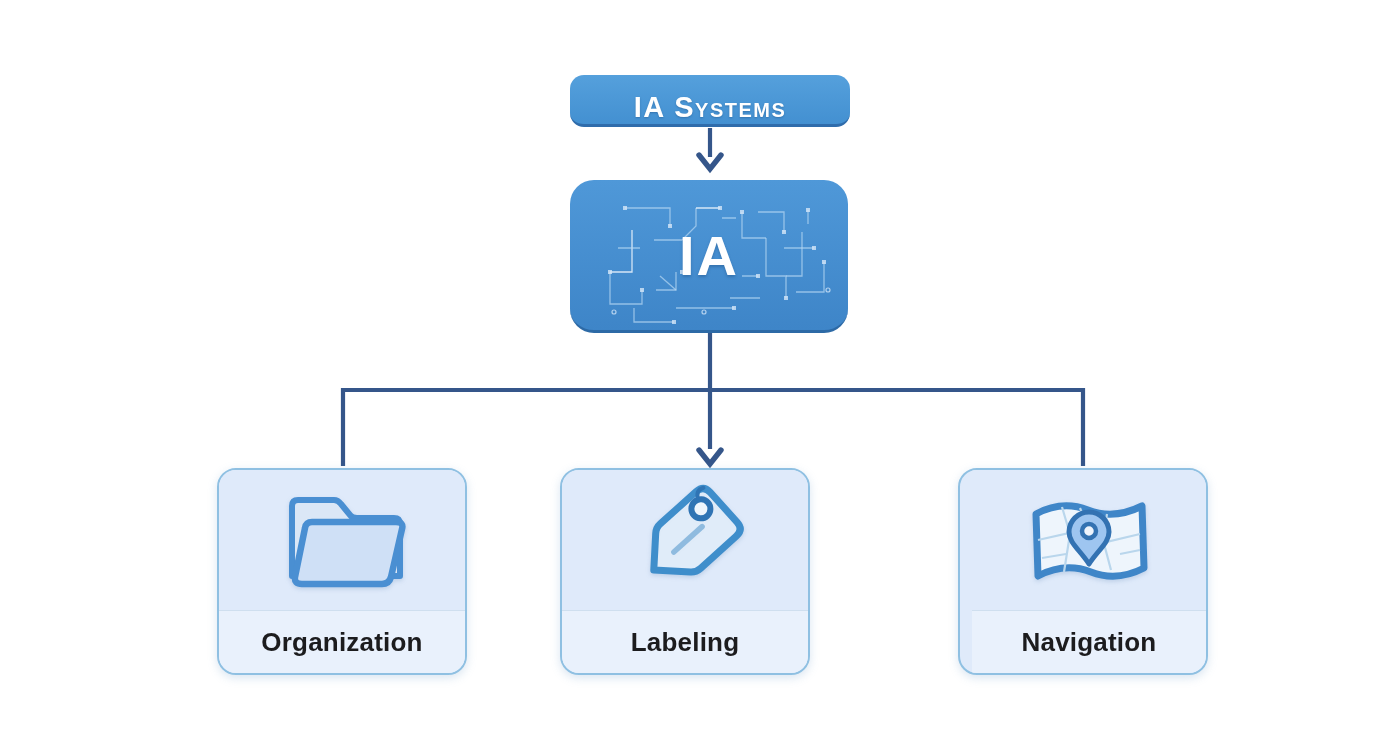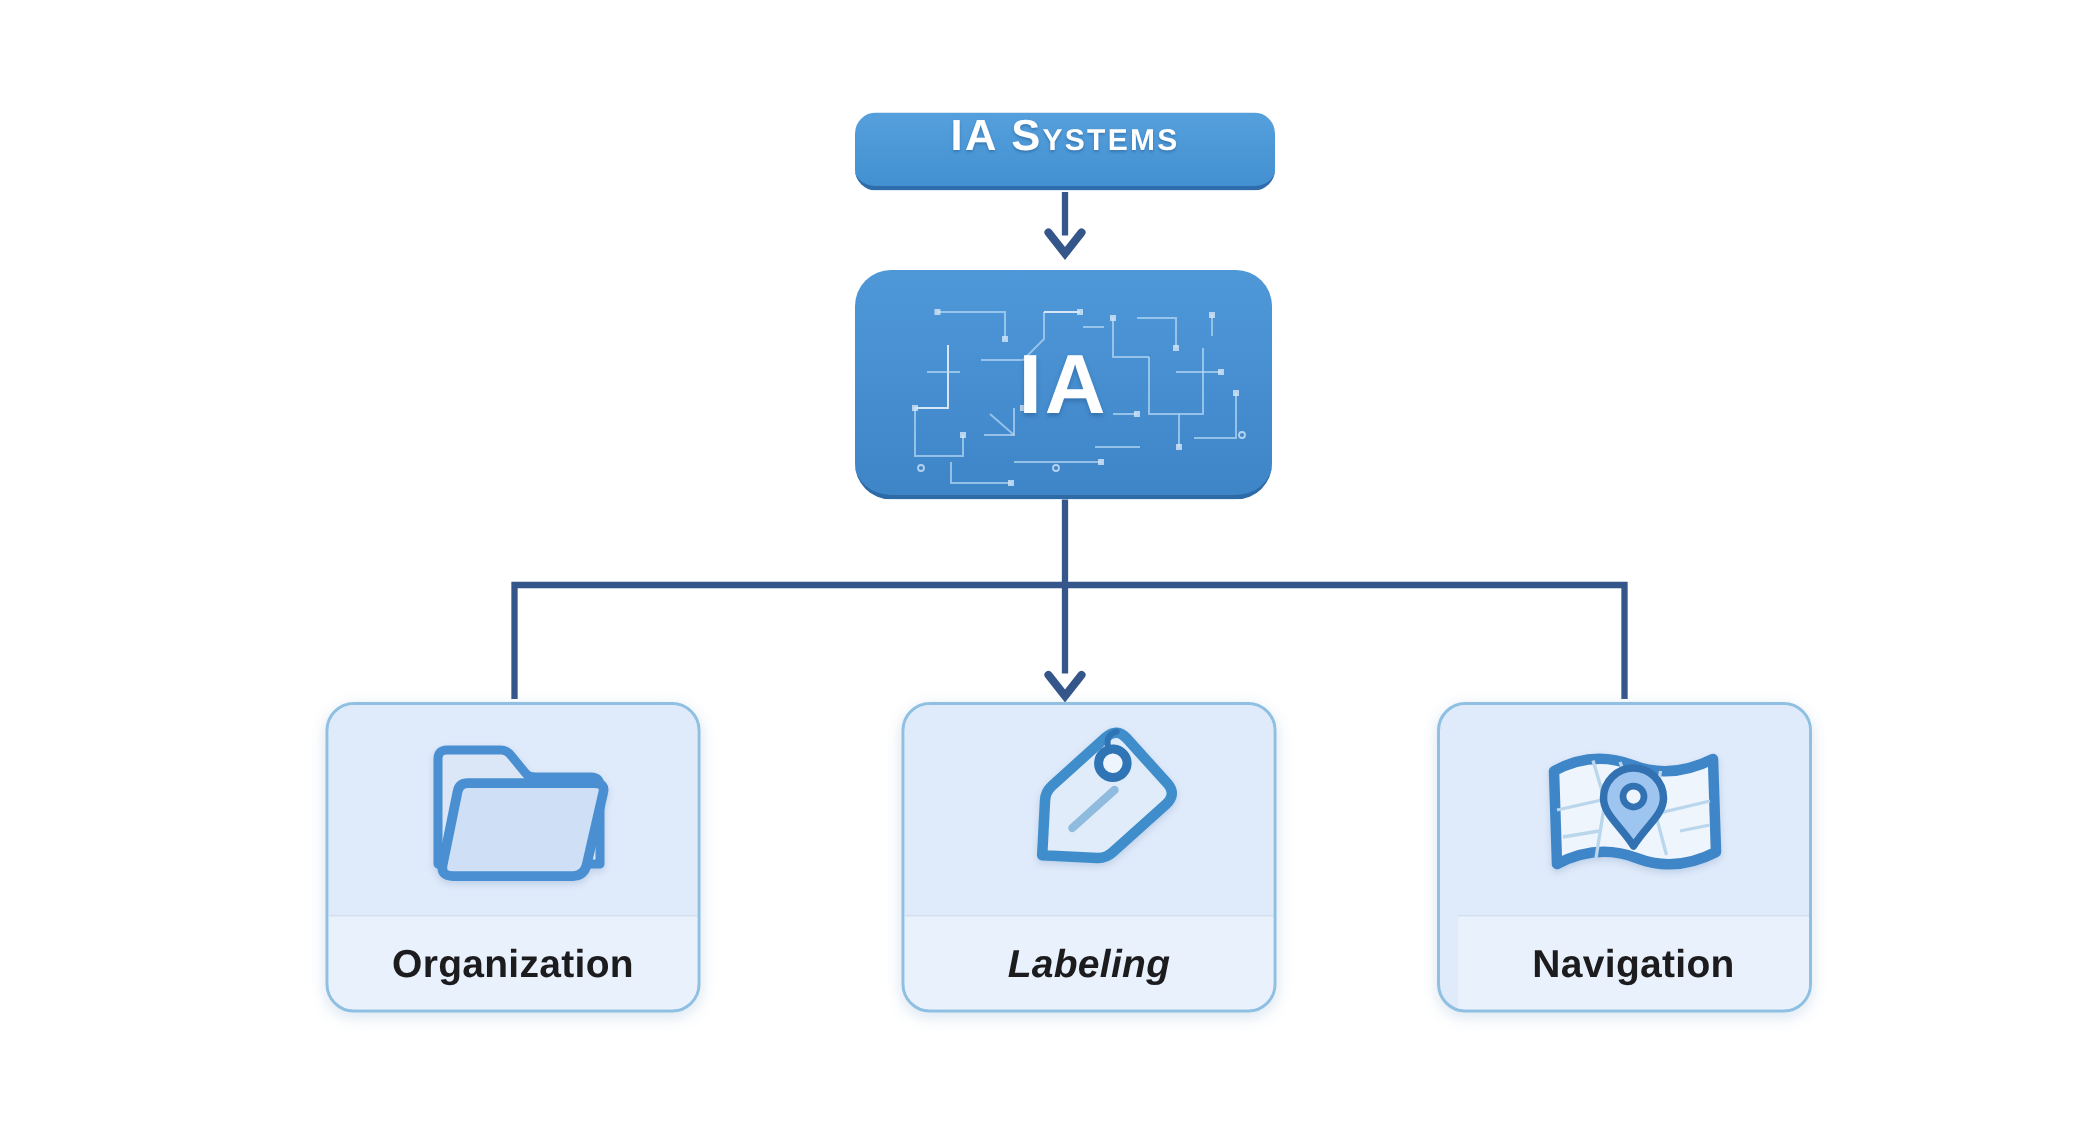--- a/index.html
+++ b/index.html
@@ -21,21 +21,21 @@
   }
   .connectors{position:absolute;left:0;top:0;pointer-events:none;}
   .connectors .stem{stroke:var(--connector);stroke-width:4.2;fill:none;}
   .connectors .head{stroke:var(--connector);stroke-width:5.4;fill:none;
     stroke-linecap:round;stroke-linejoin:miter;}
   .root-node{
     position:absolute;left:570px;top:75px;width:280px;height:52px;
     border-radius:14px;box-sizing:border-box;
     background:linear-gradient(180deg,#55a0dc 0%,#4390d1 100%);
     border-bottom:3px solid var(--node-edge);
-    display:flex;align-items:flex-start;justify-content:center;
+    display:flex;align-items:flex-end;justify-content:center;
   }
   .root-label{
     color:#ffffff;font-size:29px;font-weight:bold;
     font-variant:small-caps;letter-spacing:1.5px;
     text-shadow:0 1px 2px rgba(20,60,110,.35);
   }
   .center-node{
     position:absolute;left:570px;top:180px;width:278px;height:153px;
     border-radius:24px;box-sizing:border-box;
     background:linear-gradient(180deg,#4f98d8 0%,#3e85c8 100%);
@@ -52,21 +52,21 @@
     color:#ffffff;font-size:56px;font-weight:bold;letter-spacing:2px;
     text-shadow:0 2px 3px rgba(25,65,115,.35);
   }
   .child-node{
     position:absolute;top:468px;width:250px;height:207px;
     box-sizing:border-box;border:2px solid var(--child-border);
     border-radius:19px;background:var(--child-fill);
     box-shadow:0 3px 10px rgba(120,160,205,.28);
     overflow:hidden;display:flex;flex-direction:column;
   }
-  .child-1{left:217px;} .child-2{left:601px;font-style:italic;} .child-3{left:958px;padding-left:12px;}
+  .child-1{left:217px;} .child-2{left:560px;} .child-3{left:958px;padding-left:12px;}
   .icon-area{
     height:140px;display:flex;align-items:center;justify-content:center;
     background:var(--child-fill);border-bottom:1.5px solid var(--child-divider);
   }
   .icon-area svg{filter:drop-shadow(0 2px 2px rgba(90,130,180,.25));}
   .label-area{
     flex:1;display:flex;align-items:center;justify-content:center;
     background:var(--child-label-fill);
   }
   .child-label{color:var(--label-text);font-size:26px;font-weight:600;letter-spacing:.2px;}

